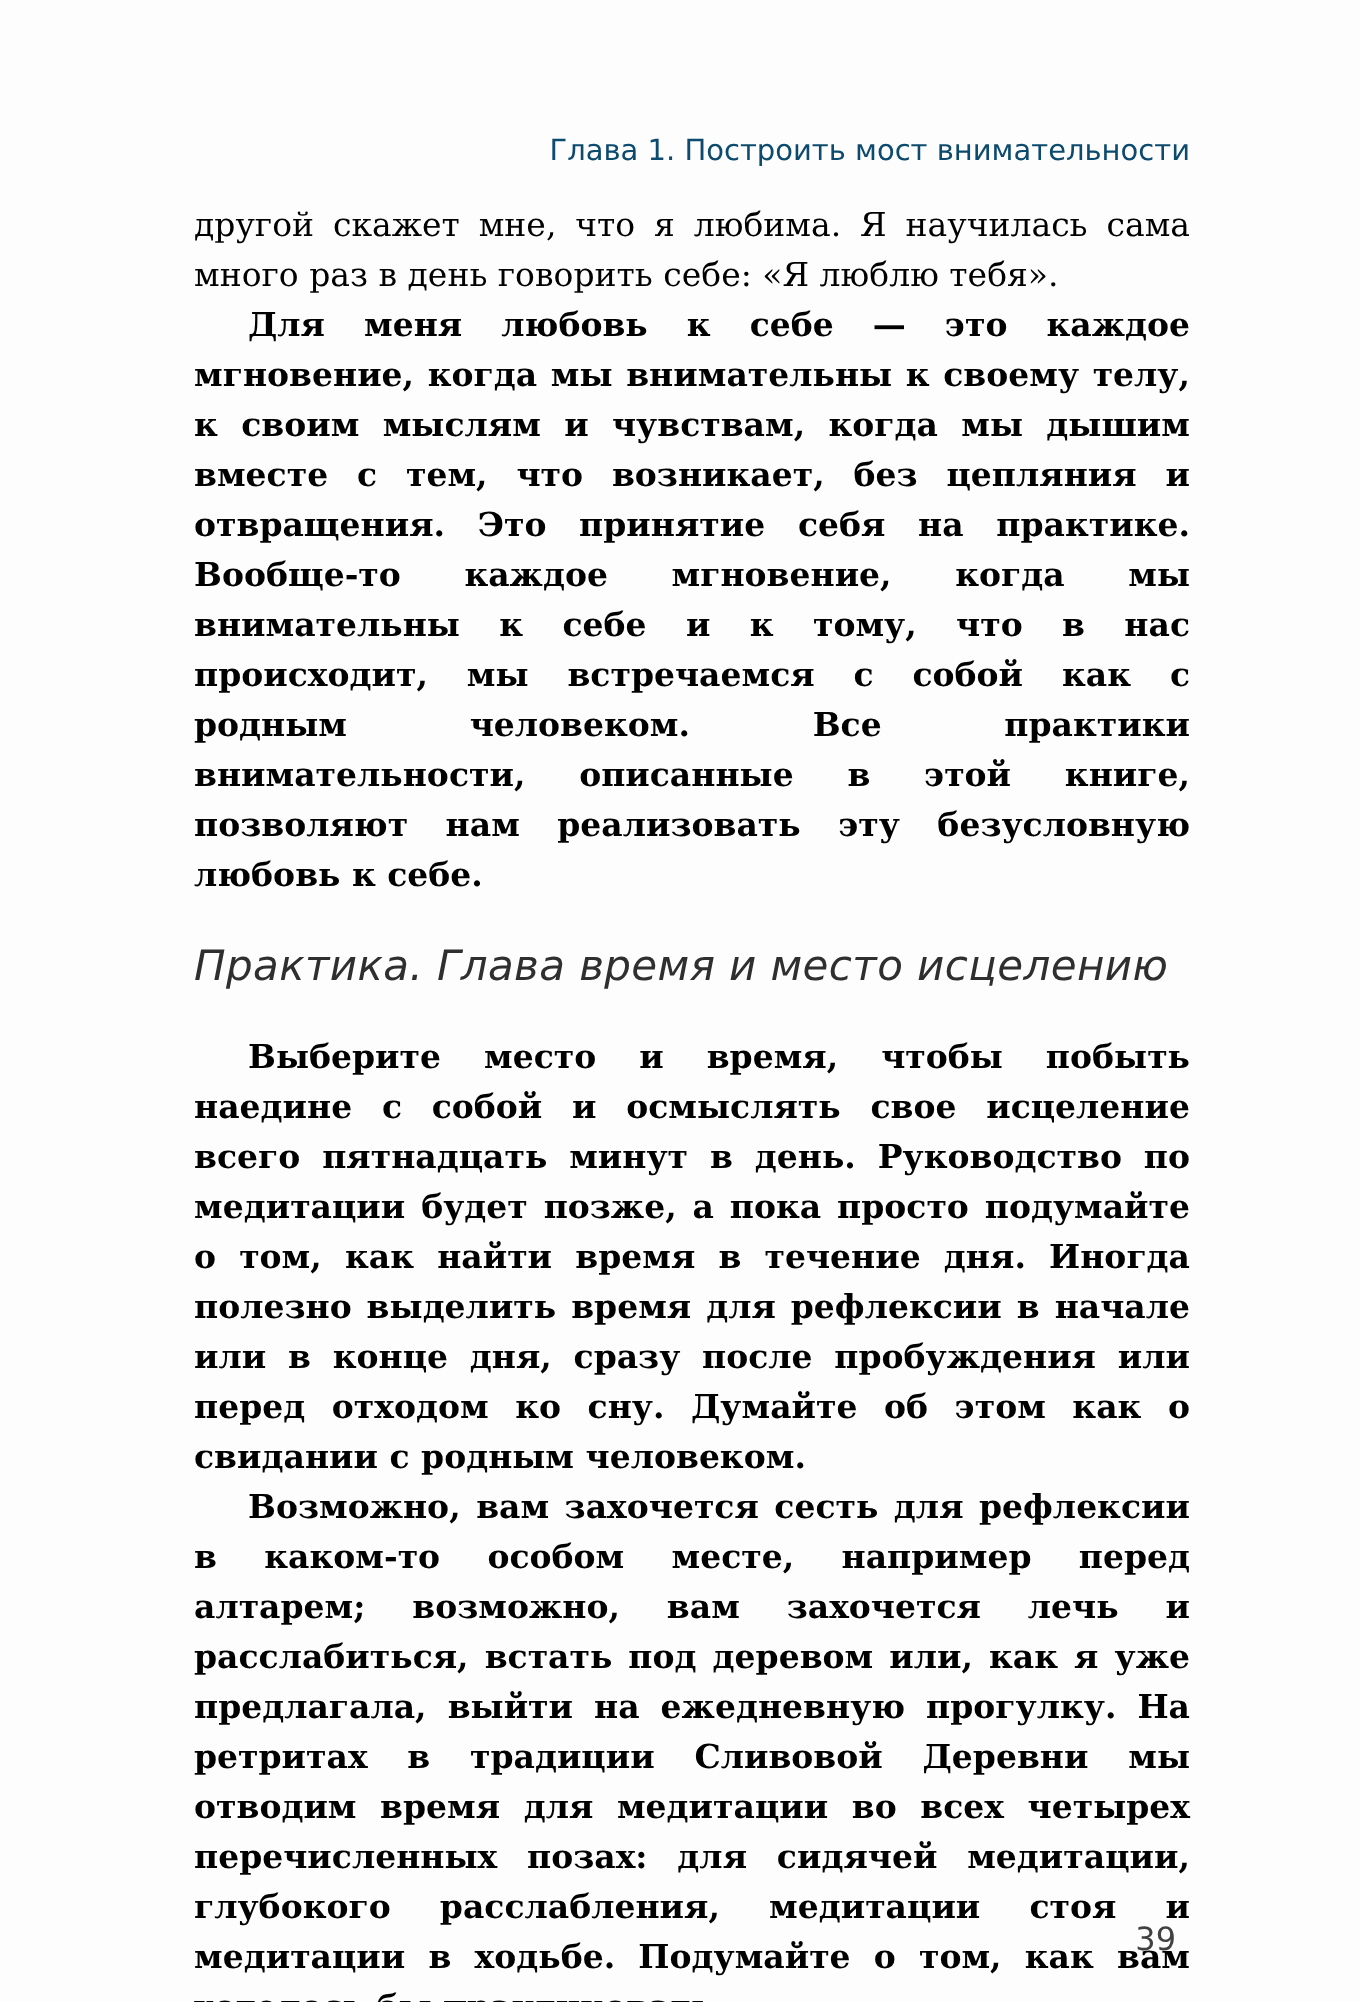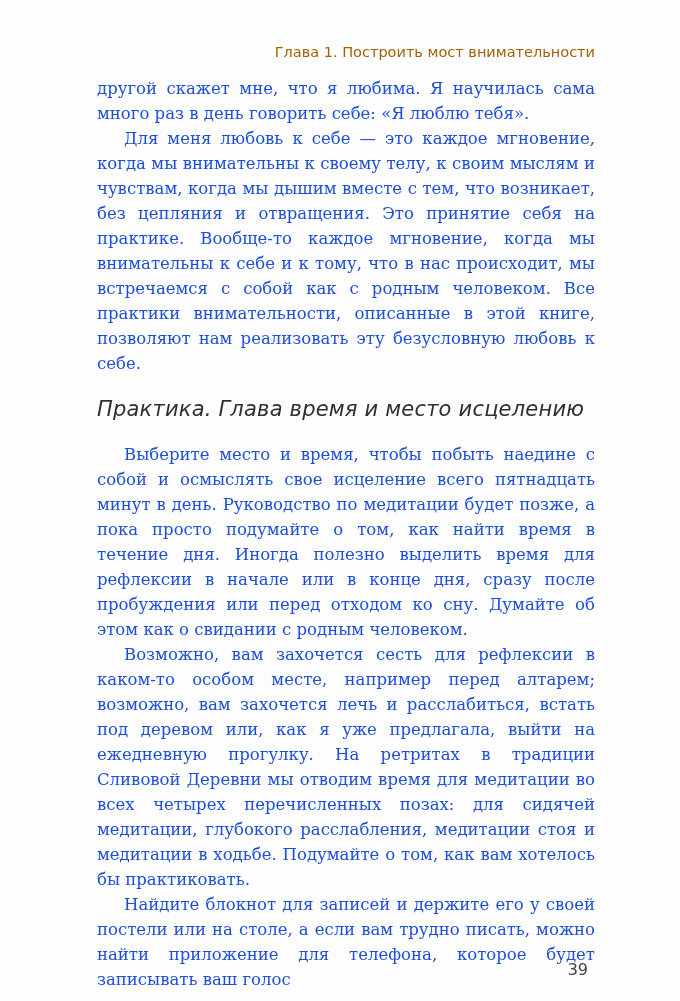--- a/index.html
+++ b/index.html
@@ -17,39 +17,40 @@
     overflow: hidden;
   }
   .column {
     position: absolute;
     left: 97px;
     top: 0;
     width: 498px;
   }
   .running-head {
     margin: 0;
-    padding-top: 44px;
+    padding-top: 68px;
     font-family: "DejaVu Sans", "Liberation Sans", sans-serif;
     font-size: 14.5px;
     line-height: 17px;
-    color: #a16207;
+    color: #0c4a6e;
     text-align: right;
   }
   p.body-par {
     margin: 0;
     font-size: 16.5px;
     line-height: 25px;
     text-align: justify;
-    color: #1d4ed8;
+    color: #000000;
   }
   p.first-after-head {
     margin-top: 15px;
   }
   p.indent {
     text-indent: 27px;
+    font-weight: bold;
   }
   h2.section-heading {
     margin: 20px 0 20px 0;
     font-family: "DejaVu Sans", "Liberation Sans", sans-serif;
     font-style: italic;
     font-weight: normal;
     font-size: 21px;
     line-height: 26px;
     color: #2f2f2f;
     letter-spacing: 0.2px;

